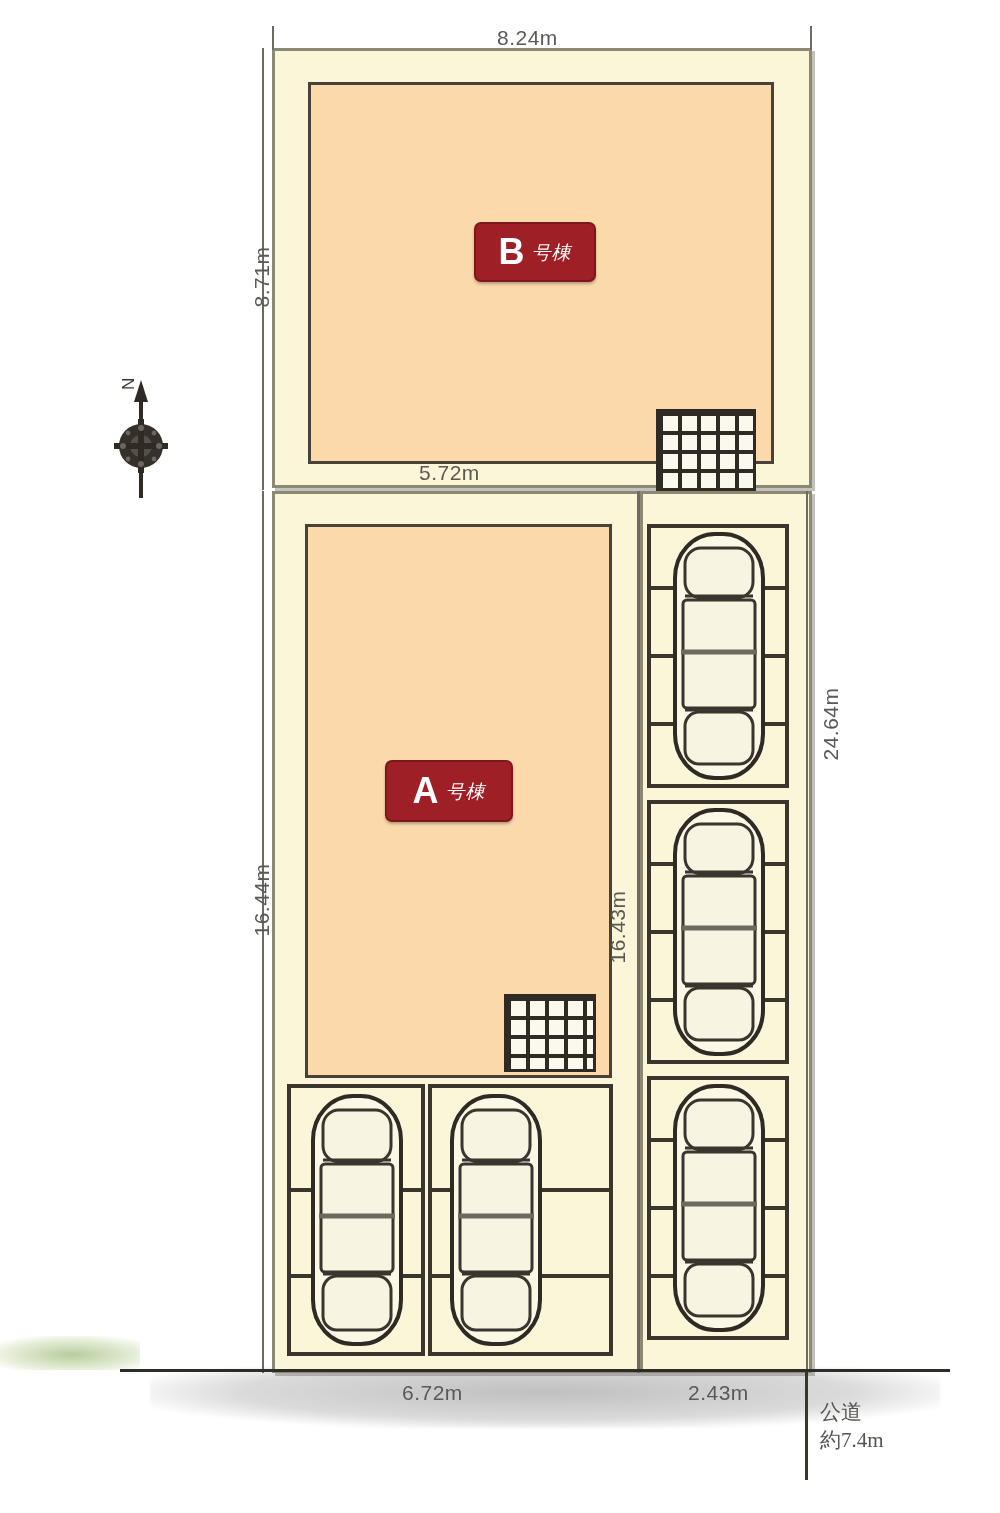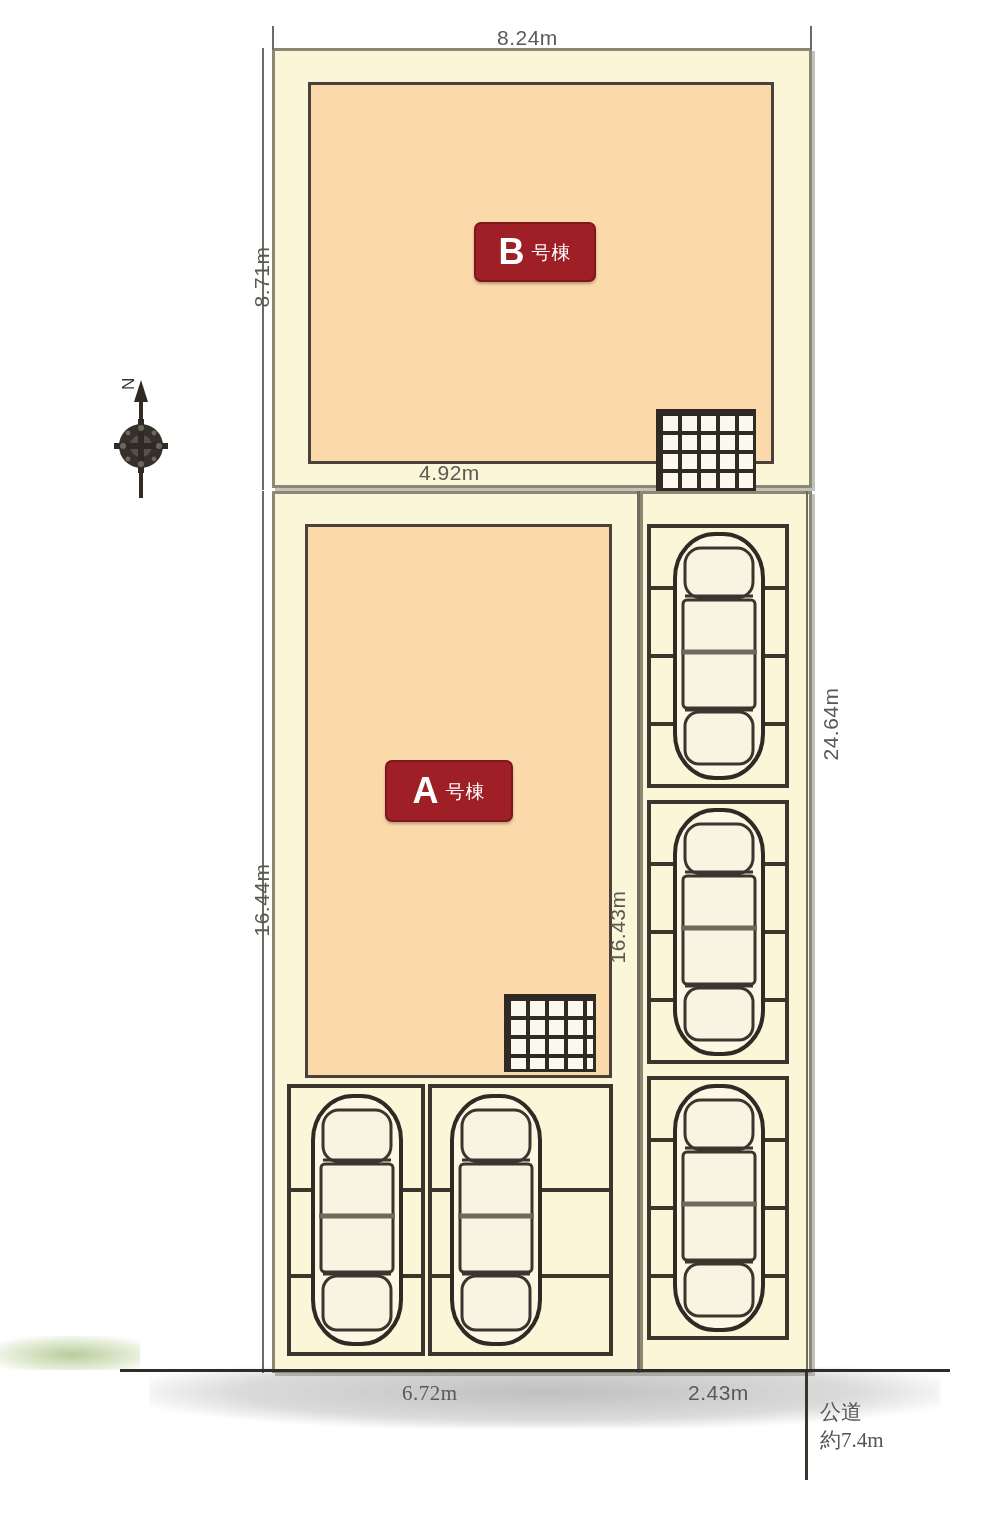--- a/index.html
+++ b/index.html
@@ -39,21 +39,21 @@
   .bldg{position:absolute;background:#fcd9ab;border:3px solid #4a423a;box-sizing:border-box;}
 
   
   .badge{
     position:absolute;background:#9e1f26;border:2px solid #7d171d;border-radius:7px;
     color:#fff;display:flex;align-items:center;justify-content:center;
     box-shadow:0 2px 3px rgba(0,0,0,.28);
     font-family:"Liberation Sans",sans-serif;
   }
   .badge .big{font-size:36px;font-weight:bold;line-height:1;margin-right:7px;}
-  .badge .sml{font-size:19px;line-height:1;letter-spacing:1px;}
+  .badge .sml{font-size:19px;line-height:1;letter-spacing:1px;font-style:italic;}
 
   
   .lattice{
     position:absolute;border:3px solid #2f2a24;box-sizing:border-box;
     background:
       repeating-linear-gradient(to right, #2f2a24 0 4px, rgba(0,0,0,0) 4px 19px),
       repeating-linear-gradient(to bottom, #2f2a24 0 4px, rgba(0,0,0,0) 4px 19px),
       #fbf8ee;
   }
 
@@ -223,29 +223,29 @@
   <div class="tick" style="left:806px;top:491px;width:2px;height:882px;"></div>
 
   <div class="tick" style="left:637px;top:491px;width:3px;height:882px;"></div>
 
   <div class="vline" style="left:805px;top:1370px;width:3px;height:110px;"></div>
 
   <div class="dim" style="left:497px;top:26px;">8.24m</div>
 
   <div class="dim vert" style="left:217px;top:265px;width:90px;text-align:center;">8.71m</div>
 
-  <div class="dim" style="left:419px;top:461px;">4.92m</div>
+  <div class="dim" style="left:419px;top:461px;">5.72m</div>
 
   <div class="dim vert" style="left:212px;top:888px;width:100px;text-align:center;">16.44m</div>
 
   <div class="dim vert" style="left:568px;top:915px;width:100px;text-align:center;">16.43m</div>
 
   <div class="dim vert" style="left:781px;top:712px;width:100px;text-align:center;">24.64m</div>
 
-  <div class="dim" style="left:402px;top:1381px;font-family:Liberation Serif, serif;">6.72m</div>
+  <div class="dim" style="left:402px;top:1381px;">6.72m</div>
 
   <div class="dim" style="left:688px;top:1381px;">2.43m</div>
 
   <div class="road-note" style="left:820px;top:1398px;font-family:Liberation Serif, serif;">
     <div>公道</div>
     <div>約7.4m</div>
   </div>
 
   <div class="compass" style="left:96px;top:368px;">
     <svg viewBox="0 0 90 140" xmlns="http://www.w3.org/2000/svg">

